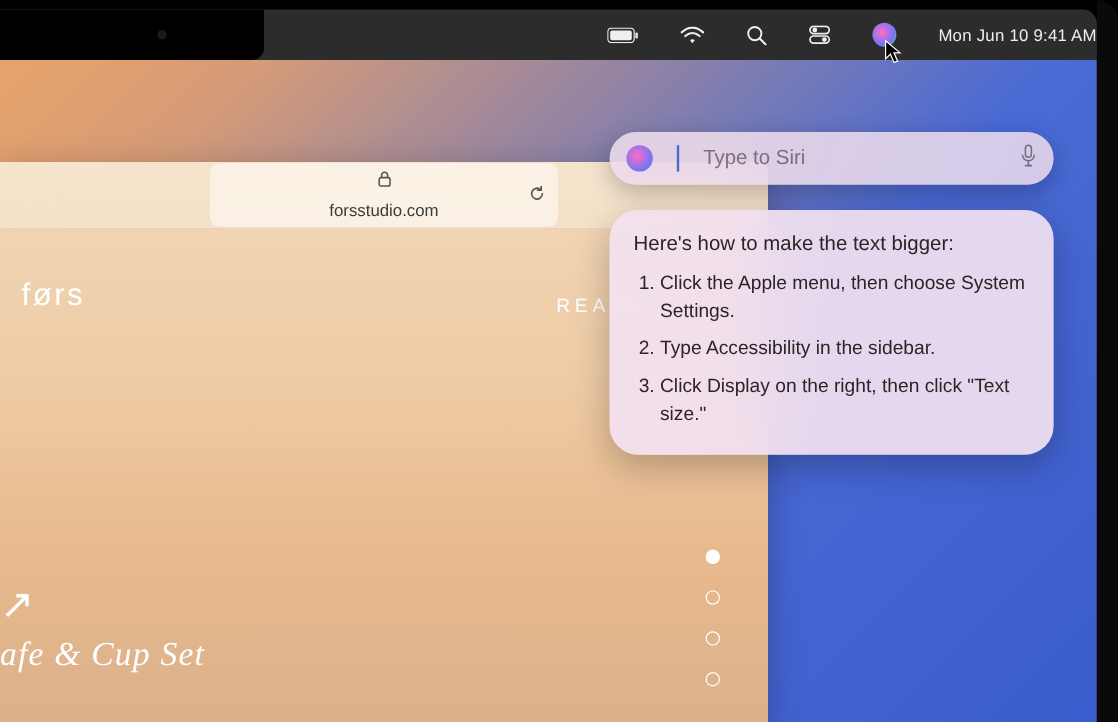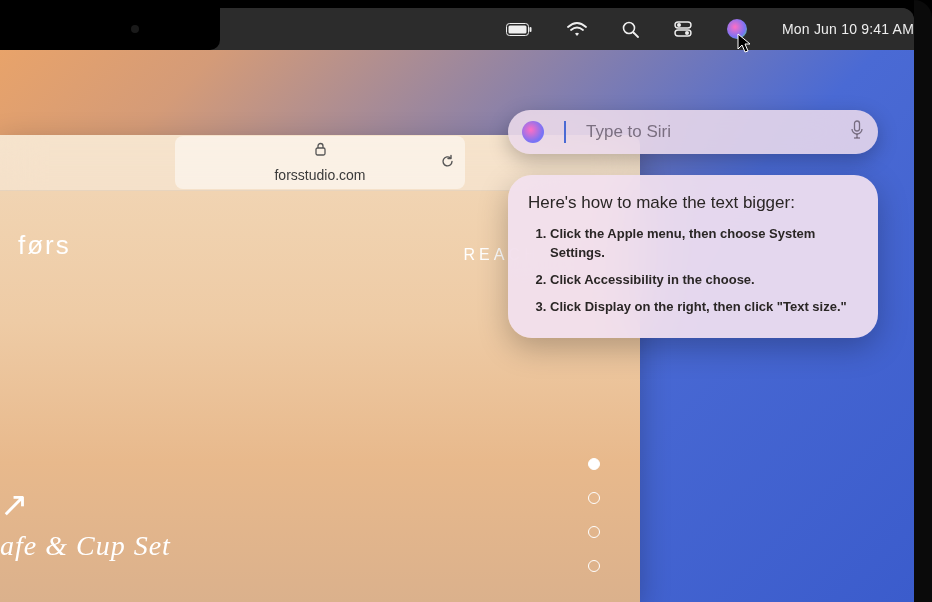--- a/index.html
+++ b/index.html
@@ -250,23 +250,22 @@
       box-shadow: 0 10px 30px rgba(0,0,0,0.25);
       color: #2a2625;
       margin-top: 11px;
     }
     .siri-card .card-title {
       font-size: 17px;
       margin-bottom: 12px;
     }
     .siri-card ol {
       padding-left: 22px;
-      font-size: 13px;
+      font-size: 16px;
       line-height: 1.45;
-      font-weight: bold;
     }
     .siri-card ol li {
       margin-bottom: 8px;
     }
     .siri-card .footer {
       display: flex;
       align-items: center;
       gap: 6px;
       margin-top: 12px;
       font-size: 13px;
@@ -388,19 +387,19 @@
           <line x1="7" y1="14" x2="7" y2="18" stroke="currentColor" stroke-width="1.3"></line>
           <line x1="4" y1="18" x2="10" y2="18" stroke="currentColor" stroke-width="1.3"></line>
         </svg>
       </span>
     </div>
 
     <div class="siri-card">
       <div class="card-title">Here's how to make the text bigger:</div>
       <ol>
         <li>Click the Apple menu, then choose System Settings.</li>
-        <li>Click Accessibility in the choose.</li>
+        <li>Type Accessibility in the sidebar.</li>
         <li>Click Display on the right, then click "Text size."</li>
       </ol>
     </div>
 
   </div>
 </div>
 
 </body></html>

